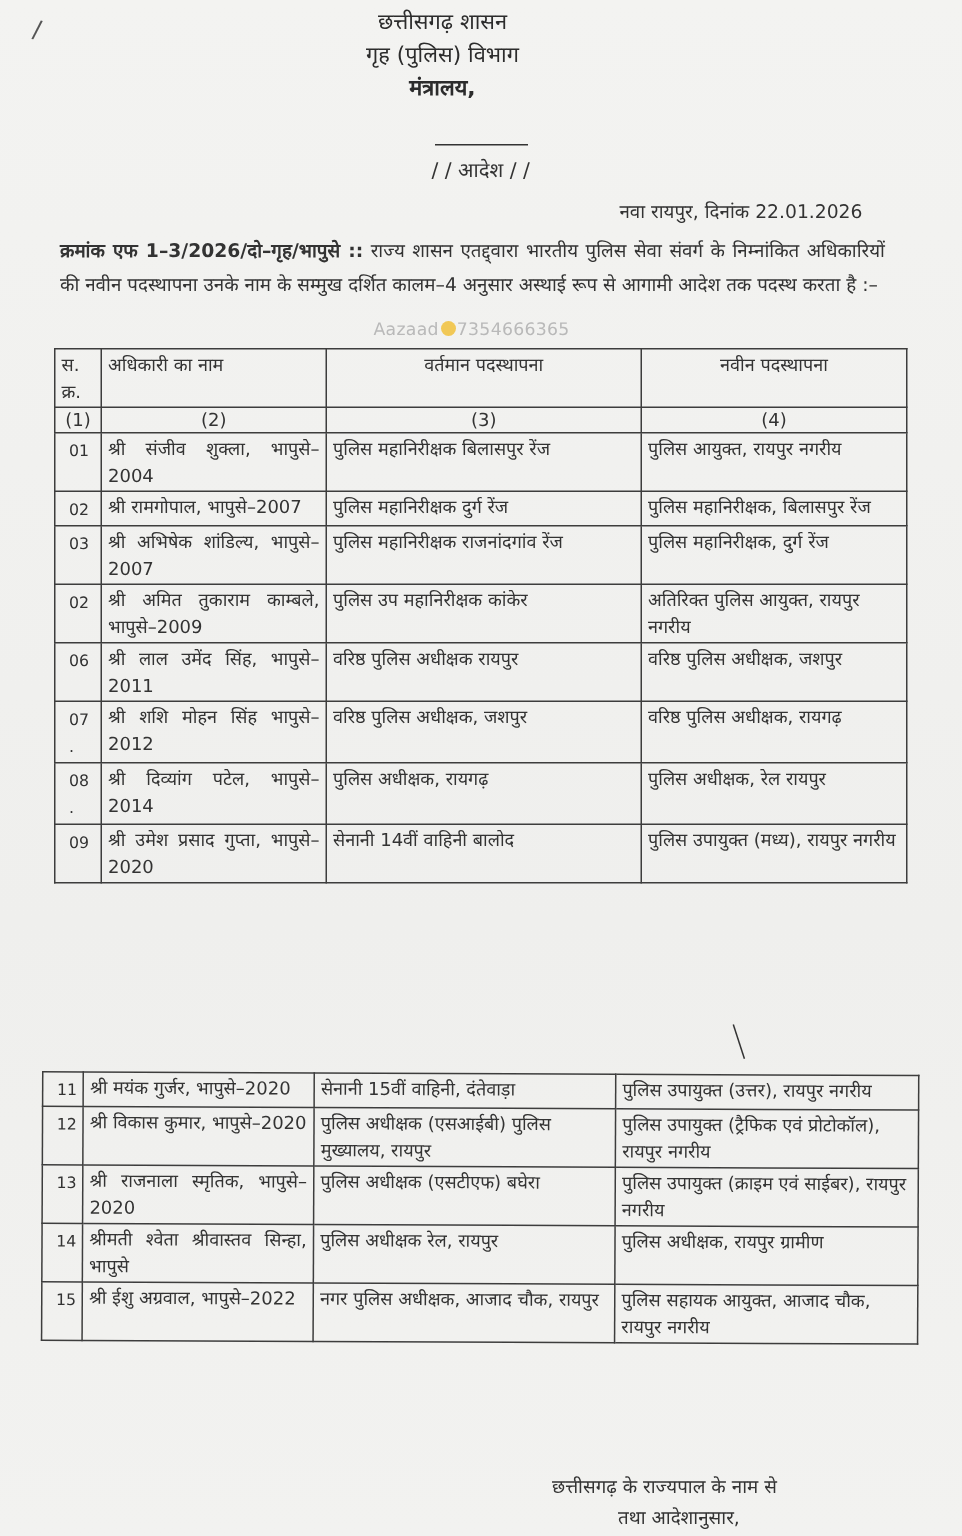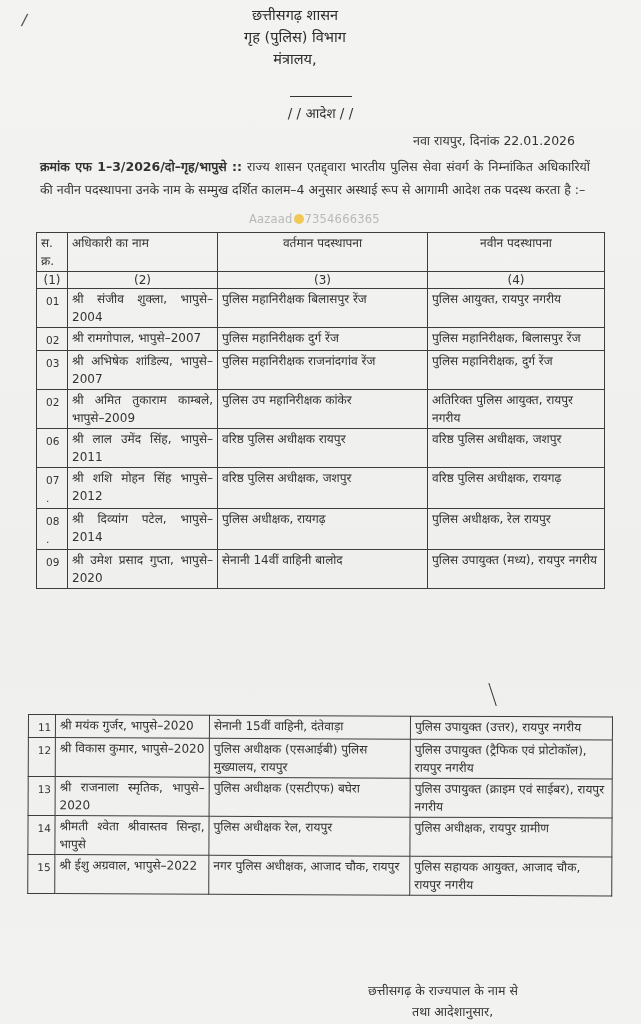--- a/index.html
+++ b/index.html
@@ -9,21 +9,21 @@
     font-family: "DejaVu Sans", "Liberation Sans", sans-serif;
     color: #2a2a2a;
     position: relative;
   }
   .page { position: absolute; left: 0; top: 0; width: 641px; height: 1024px;
     background: linear-gradient(180deg, #f3f3f1 0%, #efefed 60%, #f2f2f0 100%); }
   .slash-mark { position: absolute; left: 22px; top: 10px; font-size: 16px; color: #555; transform: rotate(10deg); }
   .header { position: absolute; left: 0; width: 590px; text-align: center; font-size: 14.5px; line-height: 22px; color: #2c2c2c; }
   .h1 { top: 4px; }
   .h2 { top: 26px; }
-  .h3 { top: 48px; }
+  .h3 { top: 48px; font-weight: bold; }
   .h4 { top: 70px; }
   .rule { position: absolute; top: 96px; left: 290px; width: 62px; border-top: 1.5px solid #333; }
   .order-title { position: absolute; top: 104px; left: 0; width: 641px; text-align: center; font-size: 13.5px; color: #333; }
   .dateline { position: absolute; top: 132px; right: 66px; font-size: 12.5px; color: #333; }
   .para { position: absolute; top: 155px; left: 40px; width: 550px; font-size: 12.5px; line-height: 23px; color: #333; text-align: justify; }
   .para .ref { font-weight: bold; }
   .watermark { position: absolute; top: 212px; left: 249px; font-size: 11.5px; color: #b9b9b9; letter-spacing: 0.2px; }
   .watermark .emo { display: inline-block; width: 10px; height: 10px; border-radius: 50%; background: #f1c856; vertical-align: -1px; margin: 0 1px; }
 
   table.t { position: absolute; border-collapse: collapse; font-size: 12px; color: #333; table-layout: fixed; }

